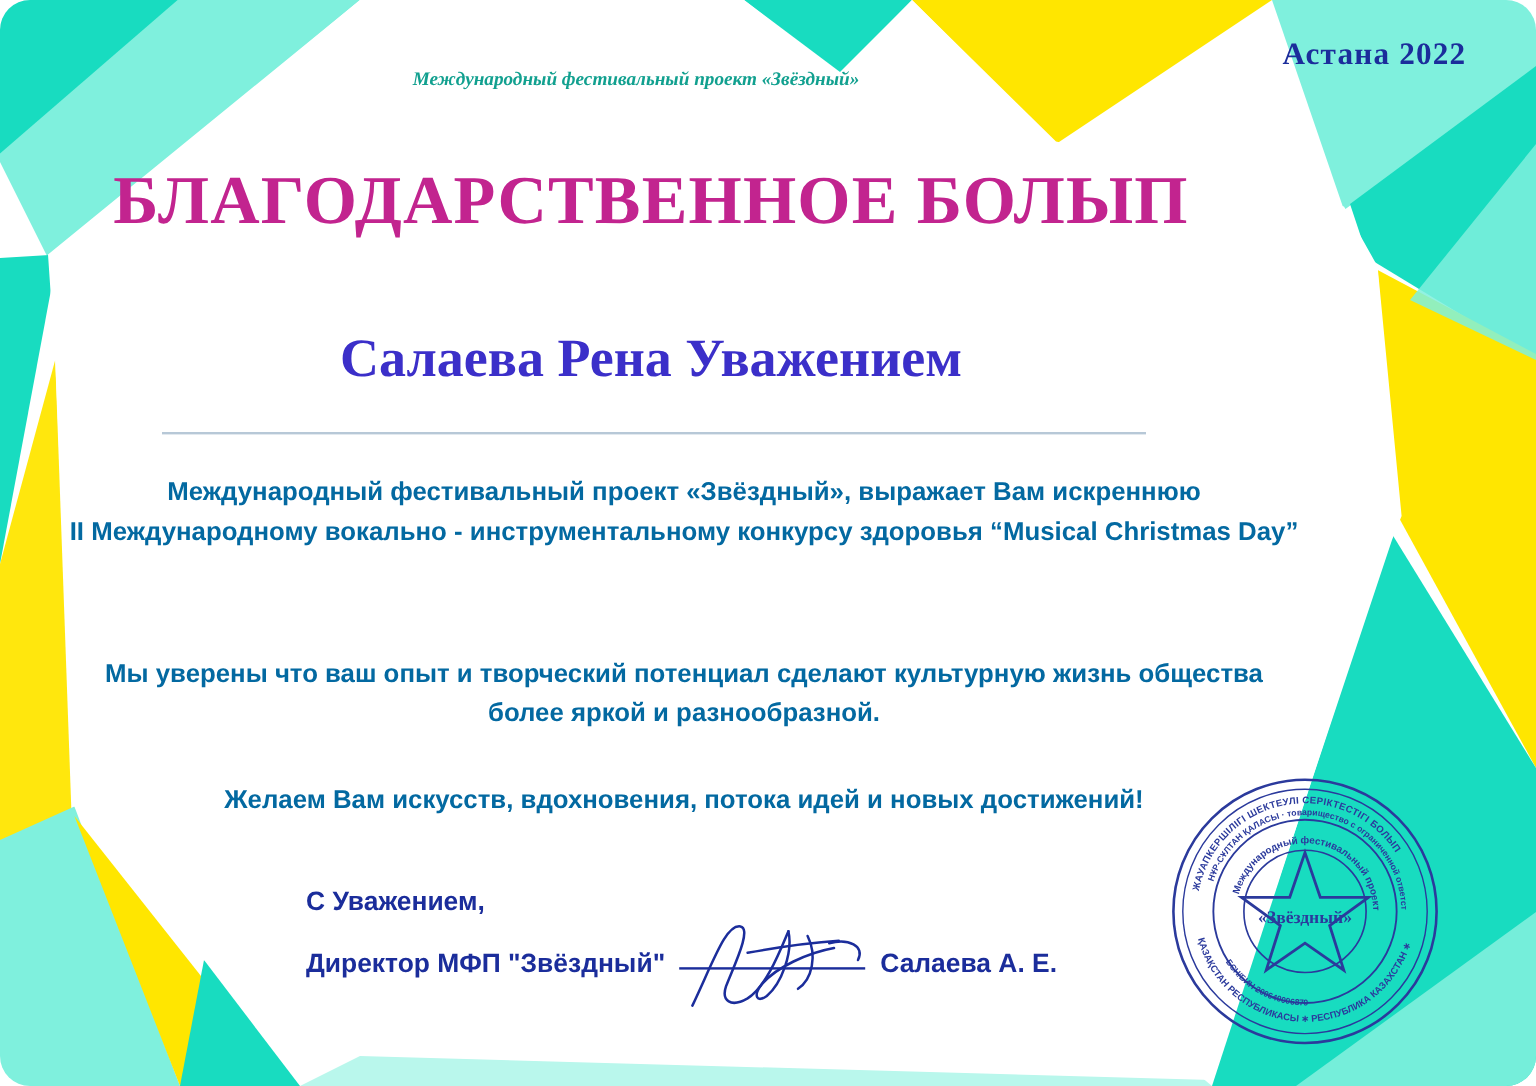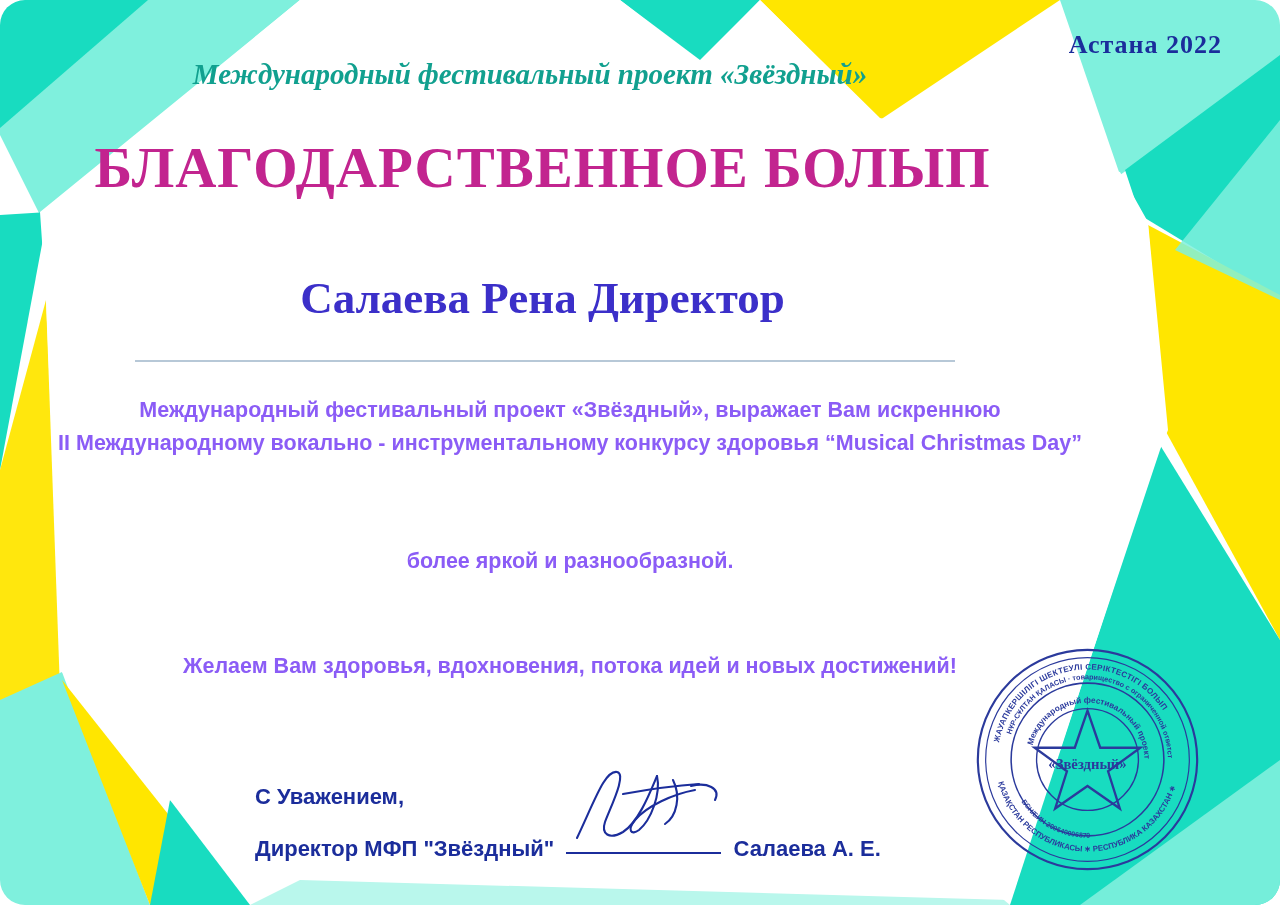--- a/index.html
+++ b/index.html
@@ -50,21 +50,21 @@
 
   .project-line {
     position: absolute;
     top: 58px;
     left: 0;
     width: 1060px;
     text-align: center;
     font-family: "Liberation Serif", serif;
     font-weight: bold;
     font-style: italic;
-    font-size: 29px;
+    font-size: 16px;
     color: #11a08f;
     white-space: nowrap;
   }
 
   .main-title {
     position: absolute;
     top: 135px;
     left: 0;
     width: 1085px;
     text-align: center;
@@ -97,38 +97,38 @@
     height: 2px;
     background: #9fb6c9;
     opacity: .75;
   }
 
   .body-block {
     position: absolute;
     left: 0;
     width: 1140px;
     text-align: center;
-    color: #8b5cf6;
+    color: #0369a1;
     font-weight: bold;
     font-size: 21.5px;
     line-height: 1.55;
   }
   .body-block.b1 { top: 394px; }
   .body-block.b2 { top: 545px; }
   .body-block.b3 { top: 650px; }
 
   .body-block .wide {
     font-size: 21.5px;
     white-space: nowrap;
   }
 
   .signature-area {
     position: absolute;
     left: 255px;
-    top: 784px;
+    top: 738px;
     color: #1b2d9b;
     font-weight: bold;
     font-size: 22px;
   }
   .sig-line-1 { margin-bottom: 26px; }
   .sig-line-2 { white-space: nowrap; }
   .sig-underline {
     display: inline-block;
     width: 155px;
     border-bottom: 2px solid #1b2d9b;
@@ -195,35 +195,36 @@
   </svg>
 
   <div class="content">
 
     <div class="corner-city">Астана  2022</div>
 
     <div class="project-line">Международный фестивальный проект «Звёздный»</div>
 
     <div class="main-title">БЛАГОДАРСТВЕННОЕ БОЛЫП</div>
 
-    <div class="recipient">Салаева Рена Директор</div>
+    <div class="recipient">Салаева Рена Уважением</div>
 
     <div class="divider"></div>
 
     <div class="body-block b1">
       <div>Международный фестивальный проект  «Звёздный», выражает Вам искреннюю</div>
       <div class="wide">II   Международному  вокально - инструментальному  конкурсу здоровья “Musical  Christmas  Day”</div>
     </div>
 
     <div class="body-block b2">
+      <div>Мы уверены что ваш опыт и творческий потенциал сделают культурную жизнь общества</div>
       <div>более яркой и разнообразной.</div>
     </div>
 
     <div class="body-block b3">
-      <div>Желаем Вам здоровья, вдохновения, потока идей и новых достижений!</div>
+      <div>Желаем Вам искусств, вдохновения, потока идей и новых достижений!</div>
     </div>
 
     <div class="signature-area">
       <div class="sig-line-1">С Уважением,</div>
       <div class="sig-line-2">
         <span>Директор МФП  "Звёздный"</span>
         <span class="sig-underline"></span>
         <span>Салаева А. Е.</span>
       </div>
     </div>

